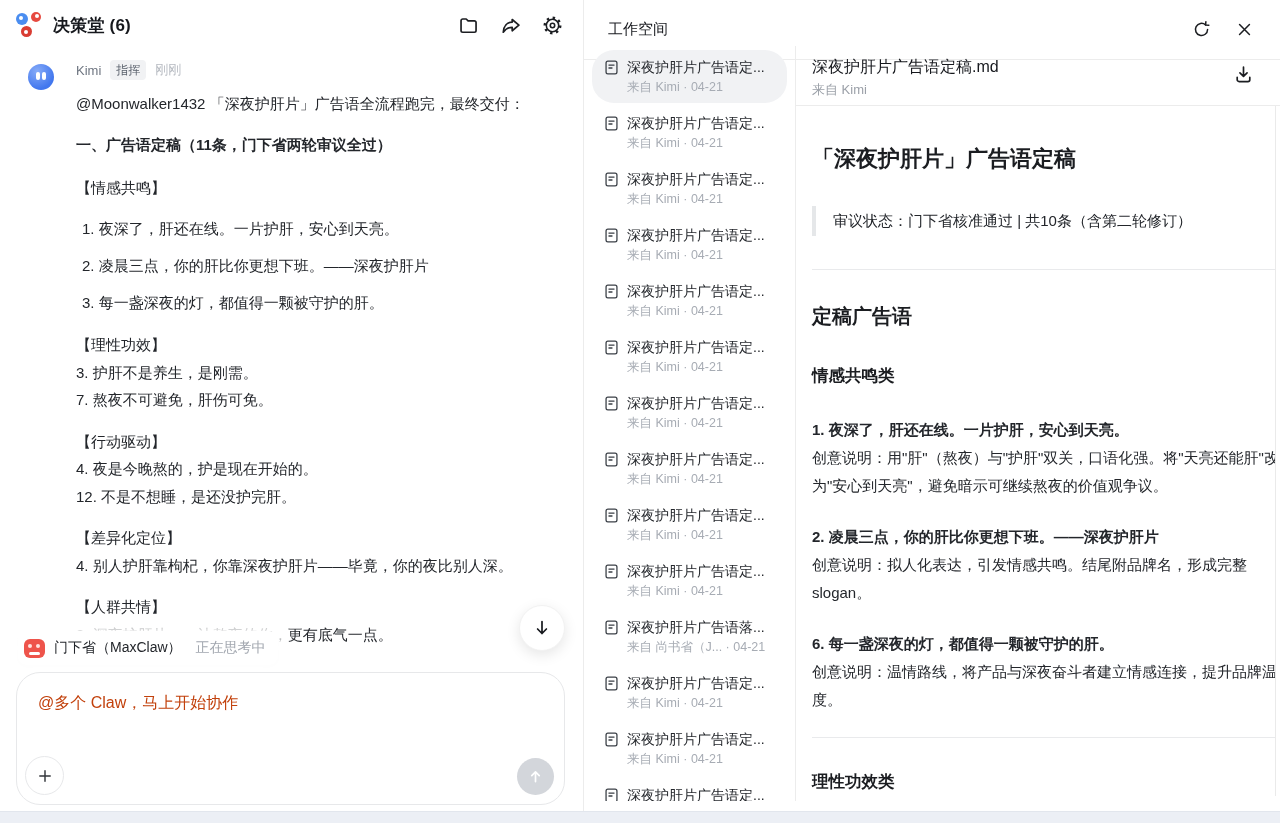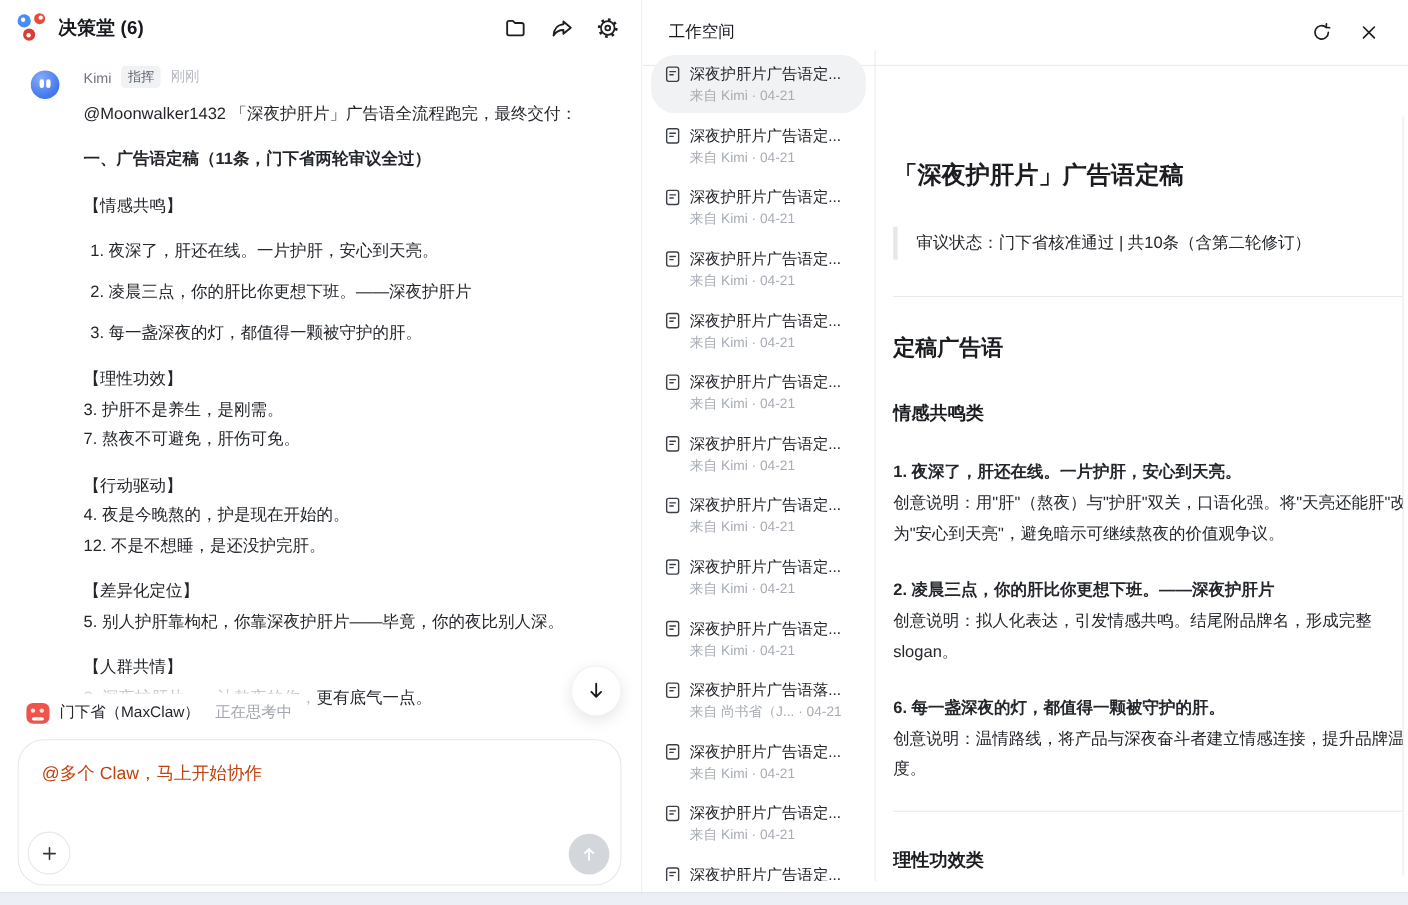--- a/index.html
+++ b/index.html
@@ -148,21 +148,21 @@
             <div>3. 护肝不是养生，是刚需。</div>
             <div>7. 熬夜不可避免，肝伤可免。</div>
           </div>
           <div class="blk blk-group">
             <div>【行动驱动】</div>
             <div>4. 夜是今晚熬的，护是现在开始的。</div>
             <div>12. 不是不想睡，是还没护完肝。</div>
           </div>
           <div class="blk blk-group">
             <div>【差异化定位】</div>
-            <div>5. 别人护肝靠枸杞，你靠深夜护肝片——毕竟，你的夜比别人深。</div>
+            <div>4. 别人护肝靠枸杞，你靠深夜护肝片——毕竟，你的夜比别人深。</div>
           </div>
           <div class="blk blk-group">
             <div>【人群共情】</div>
             <div>8. 深夜护肝片——让熬夜的你，更有底气一点。</div>
           </div>
         </div>
     </div>
   </div>
 
   <div class="scroll-btn">
@@ -379,20 +379,30 @@
             <rect x="3.6" y="2.4" width="12.8" height="15.2" rx="2.2"></rect>
             <path d="M7 7.2 h6 M7 10.6 h3.6"></path>
           </svg>
         </span>
         <div class="file-txt">
           <div class="file-title">深夜护肝片广告语定...</div>
         </div>
       </div>
     </div>
 
+  <div class="doc-header">
+    <div class="doc-filename">深夜护肝片广告语定稿.md</div>
+    <div class="doc-source">来自 Kimi</div>
+    <span class="download-btn">
+      <svg viewBox="0 0 20 20" fill="none" stroke="currentColor" stroke-width="1.6" stroke-linecap="round" stroke-linejoin="round">
+        <path d="M10 3 v8.6 M6.6 8.4 10 11.8 13.4 8.4"></path>
+        <path d="M4 12.6 v2.3 a1.8 1.8 0 0 0 1.8 1.8 h8.4 a1.8 1.8 0 0 0 1.8-1.8 v-2.3"></path>
+      </svg>
+    </span>
+  </div>
 
   <div class="doc-scroll">
     <div class="doc-content">
         <div class="doc-h1">「深夜护肝片」广告语定稿</div>
         <div class="doc-quote">审议状态：门下省核准通过 | 共10条（含第二轮修订）</div>
         <hr class="doc-hr">
         <div class="doc-h2">定稿广告语</div>
         <div class="doc-h3">情感共鸣类</div>
         <div class="doc-para"><span class="pb">1. 夜深了，肝还在线。一片护肝，安心到天亮。</span><span>创意说明：用"肝"（熬夜）与"护肝"双关，口语化强。将"天亮还能肝"改为"安心到天亮"，避免暗示可继续熬夜的价值观争议。</span></div>
         <div class="doc-para"><span class="pb">2. 凌晨三点，你的肝比你更想下班。——深夜护肝片</span><span>创意说明：拟人化表达，引发情感共鸣。结尾附品牌名，形成完整slogan。</span></div>

